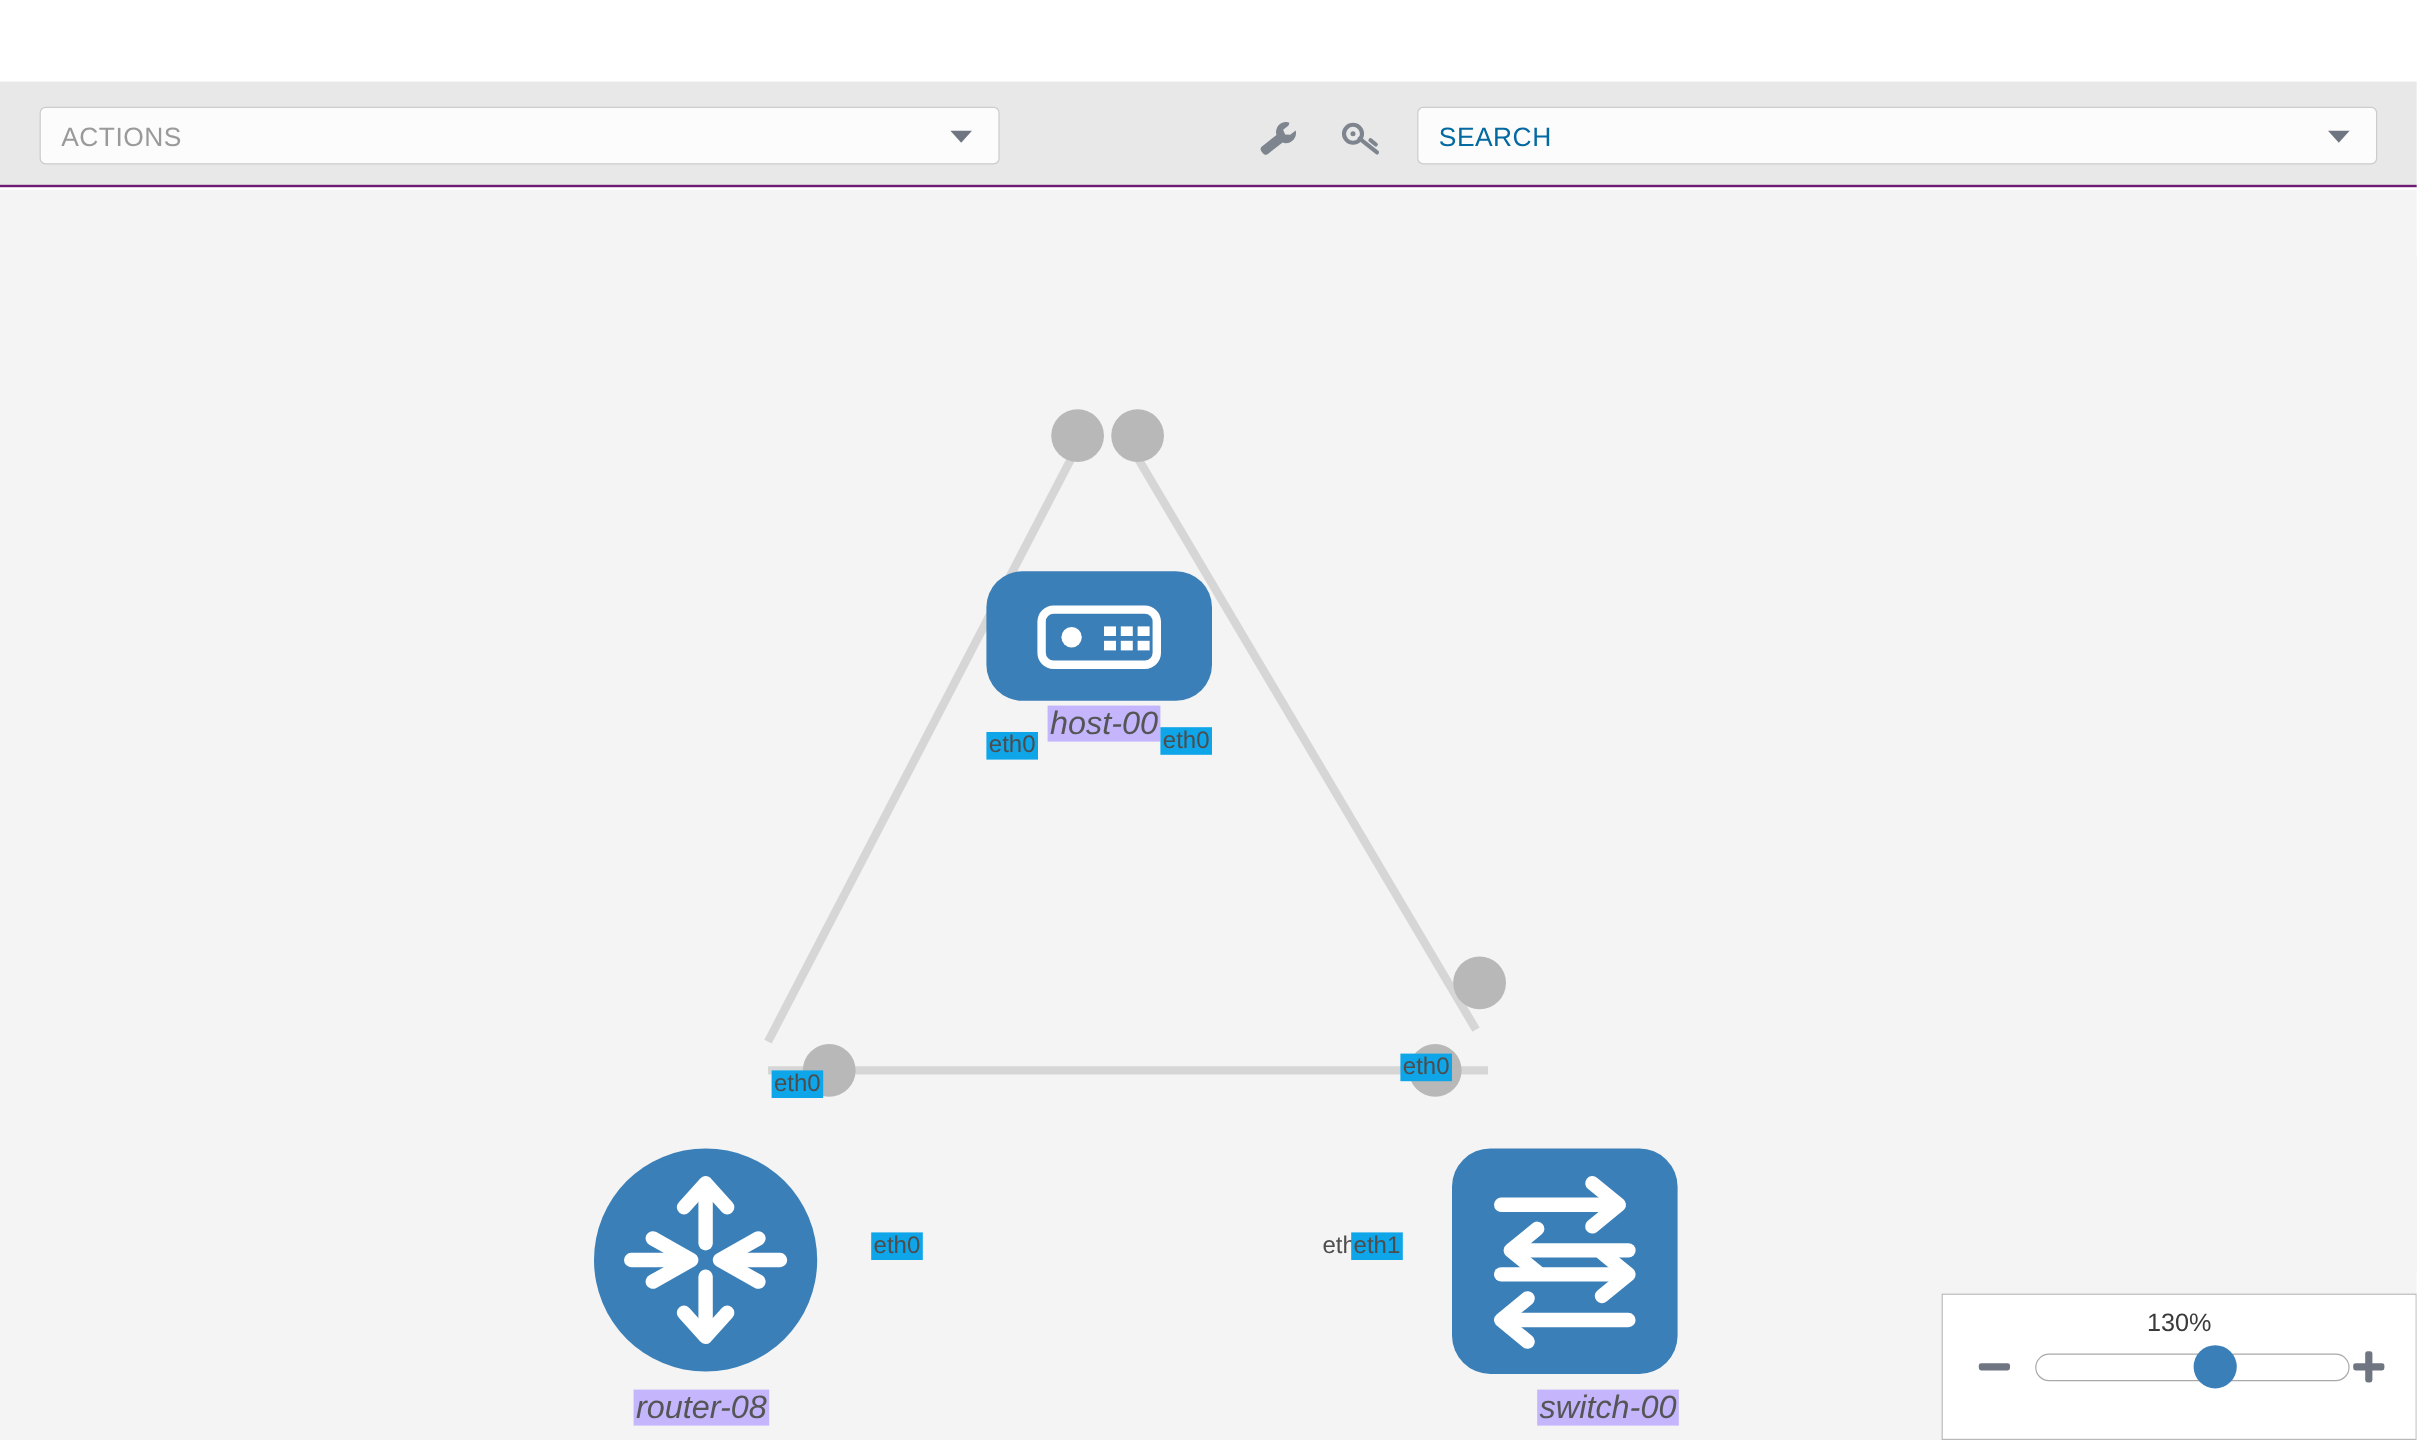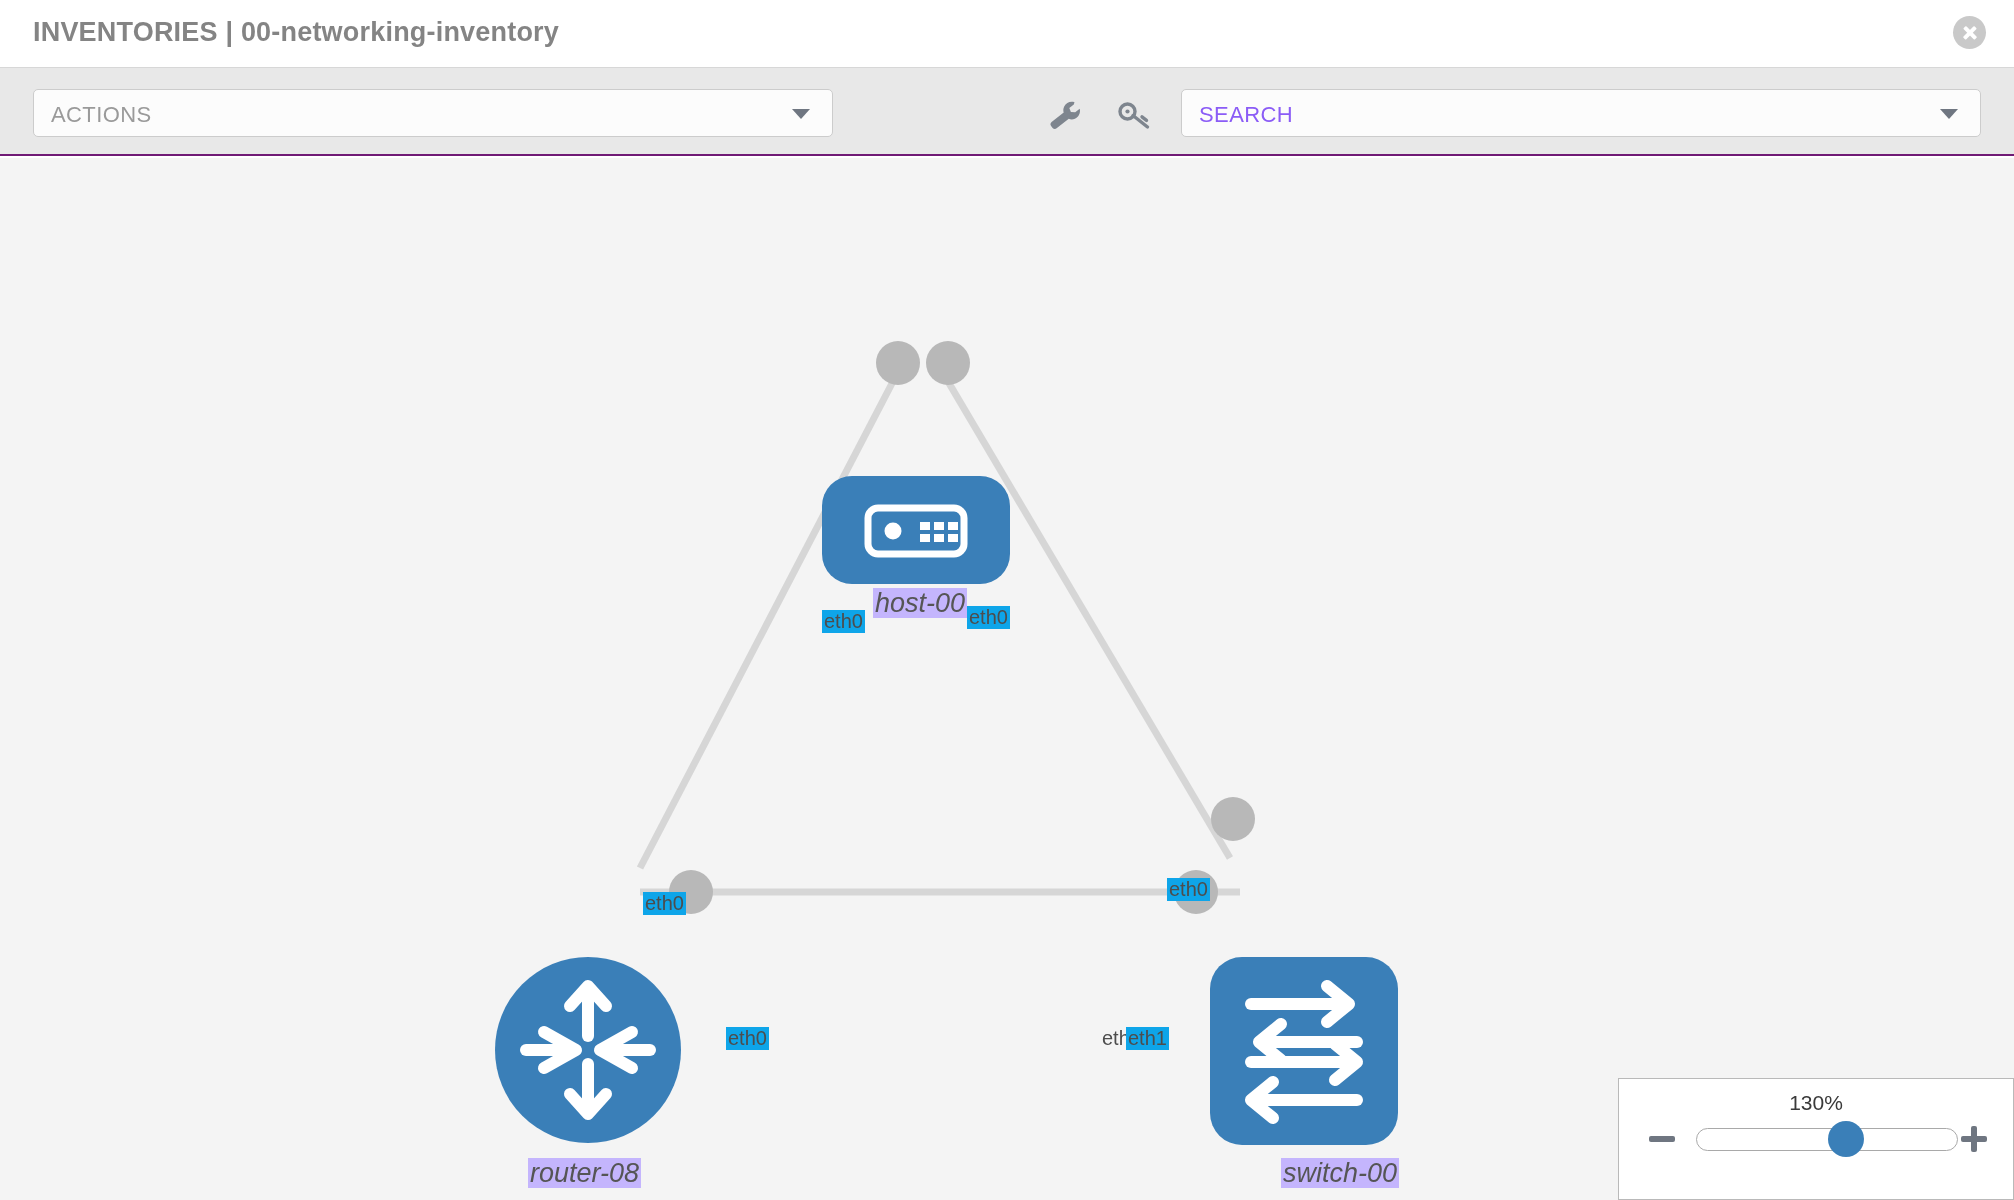--- a/index.html
+++ b/index.html
@@ -107,21 +107,21 @@
     left: 1181px; top: 21px;
     width: 800px; height: 48px;
     background: #fcfcfc;
     border: 1px solid #cccccc;
     border-radius: 5px;
   }
   .search-box .sel-label {
     position: absolute;
     left: 17px; top: 12px;
     font-size: 22px;
-    color: #8b5cf6;
+    color: #0369a1;
     letter-spacing: 0.4px;
   }
 
   
   .canvas {
     position: absolute;
     left: 0; top: 158px;
     width: 2014px;
     height: 1042px;
     background: #f4f4f4;
@@ -211,24 +211,20 @@
     border-radius: 50%;
     background: #3a7fb8;
     cursor: pointer;
   }
 </style>
 </head>
 <body>
 
 <div id="app">
 
-  <div class="header">
-    <div class="page-title">INVENTORIES | 00-networking-inventory</div>
-    <div class="close-btn"></div>
-  </div>
 
   <div class="toolbar">
 
     <div class="actions-select">
       <span class="sel-label">ACTIONS</span>
       <span class="caret"></span>
     </div>
 
     <div class="tool-icon" id="wrench-btn">
       <svg width="34" height="30" viewBox="0 0 34 30">

